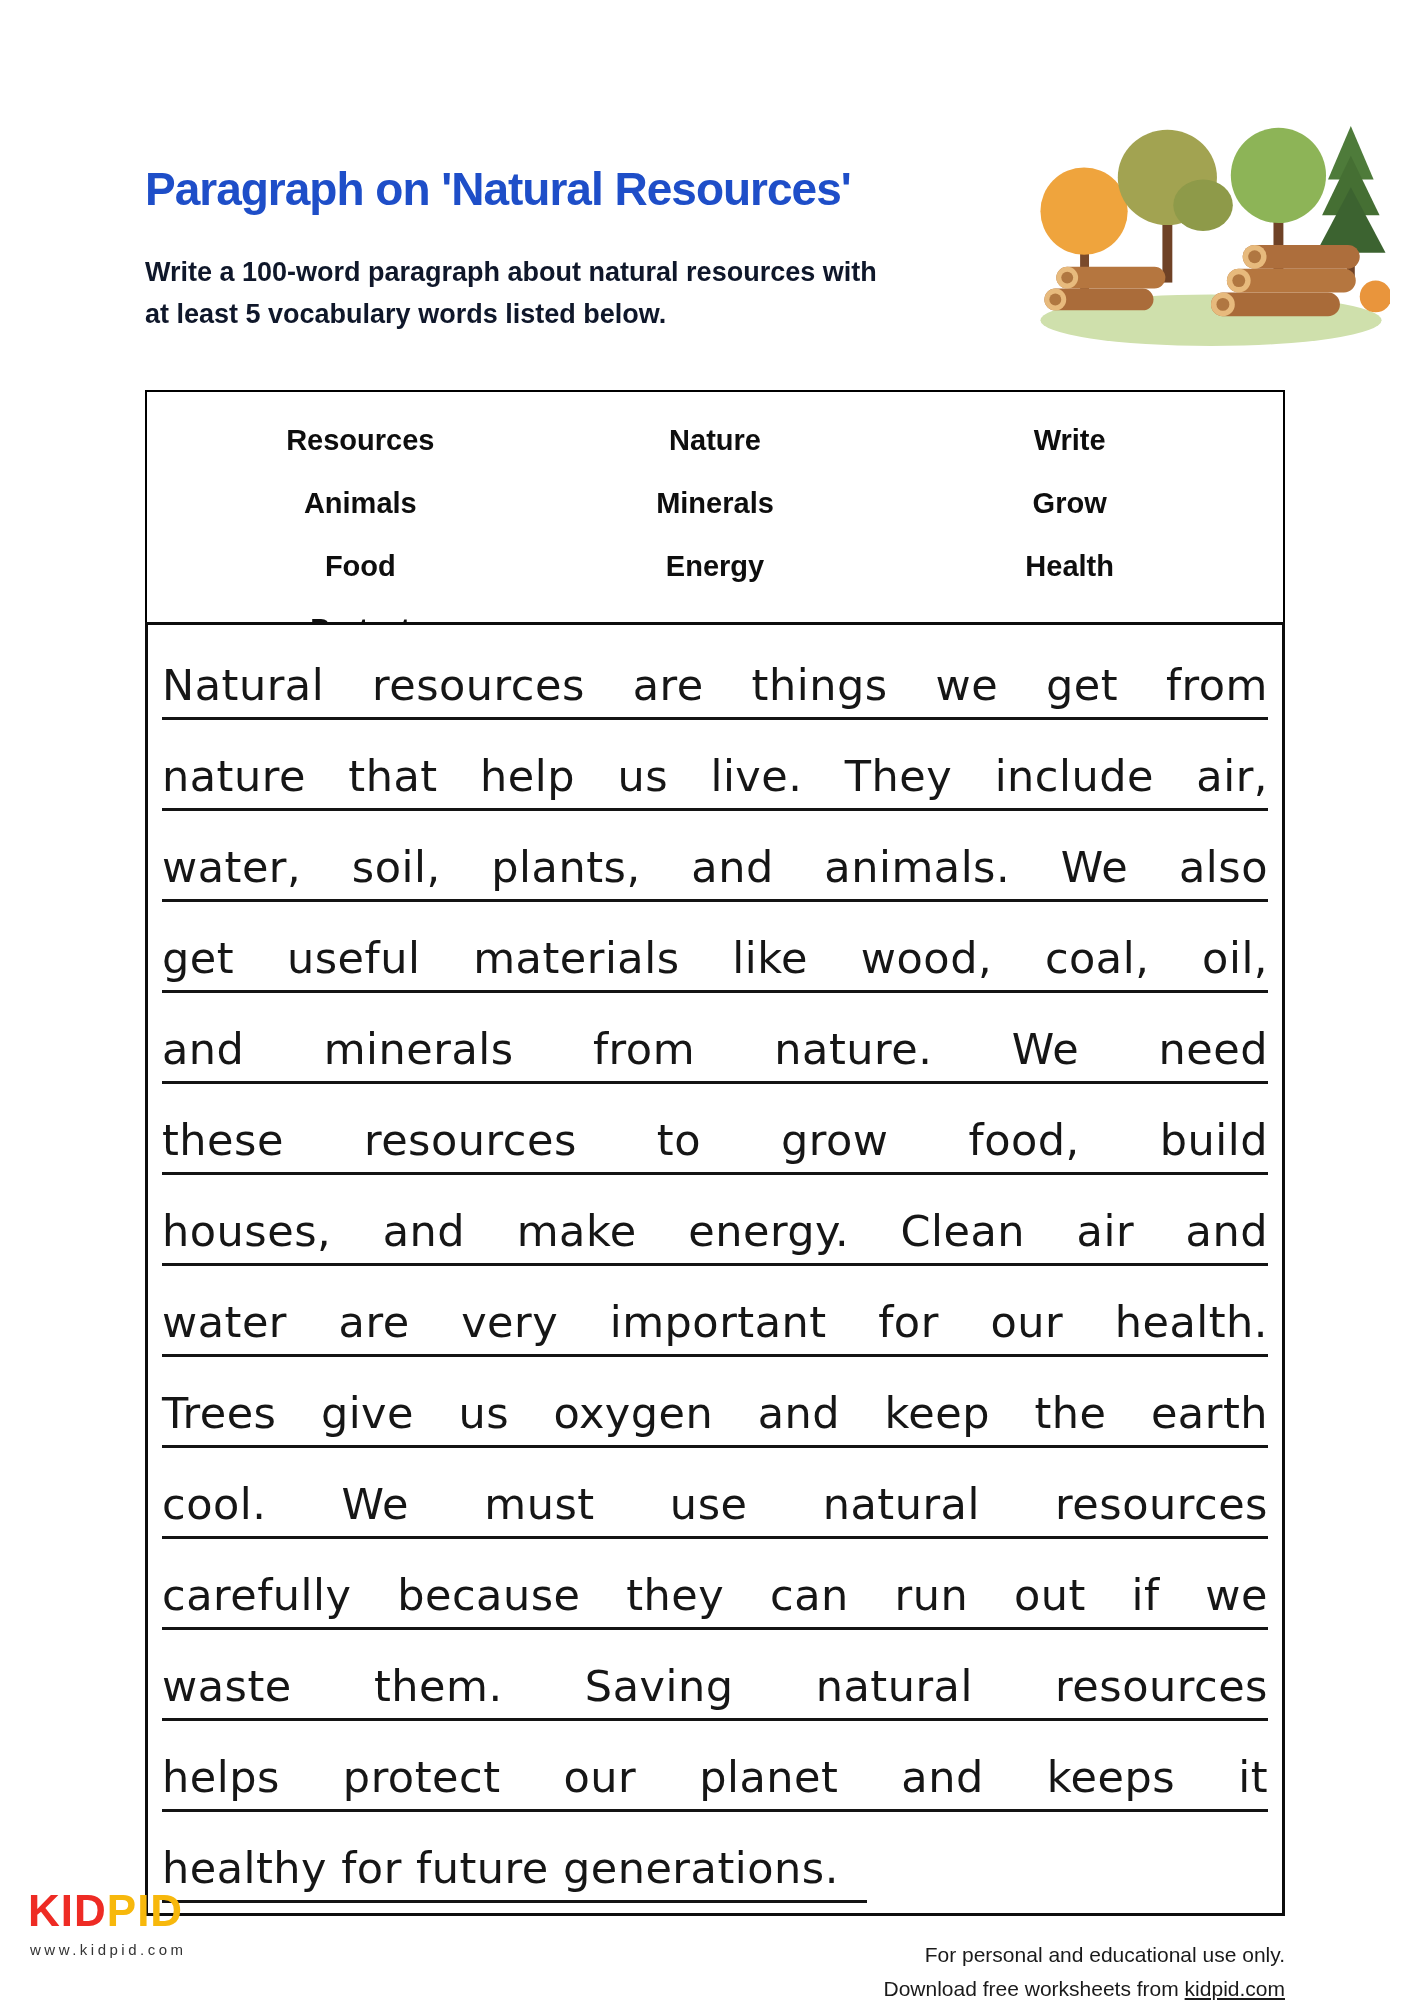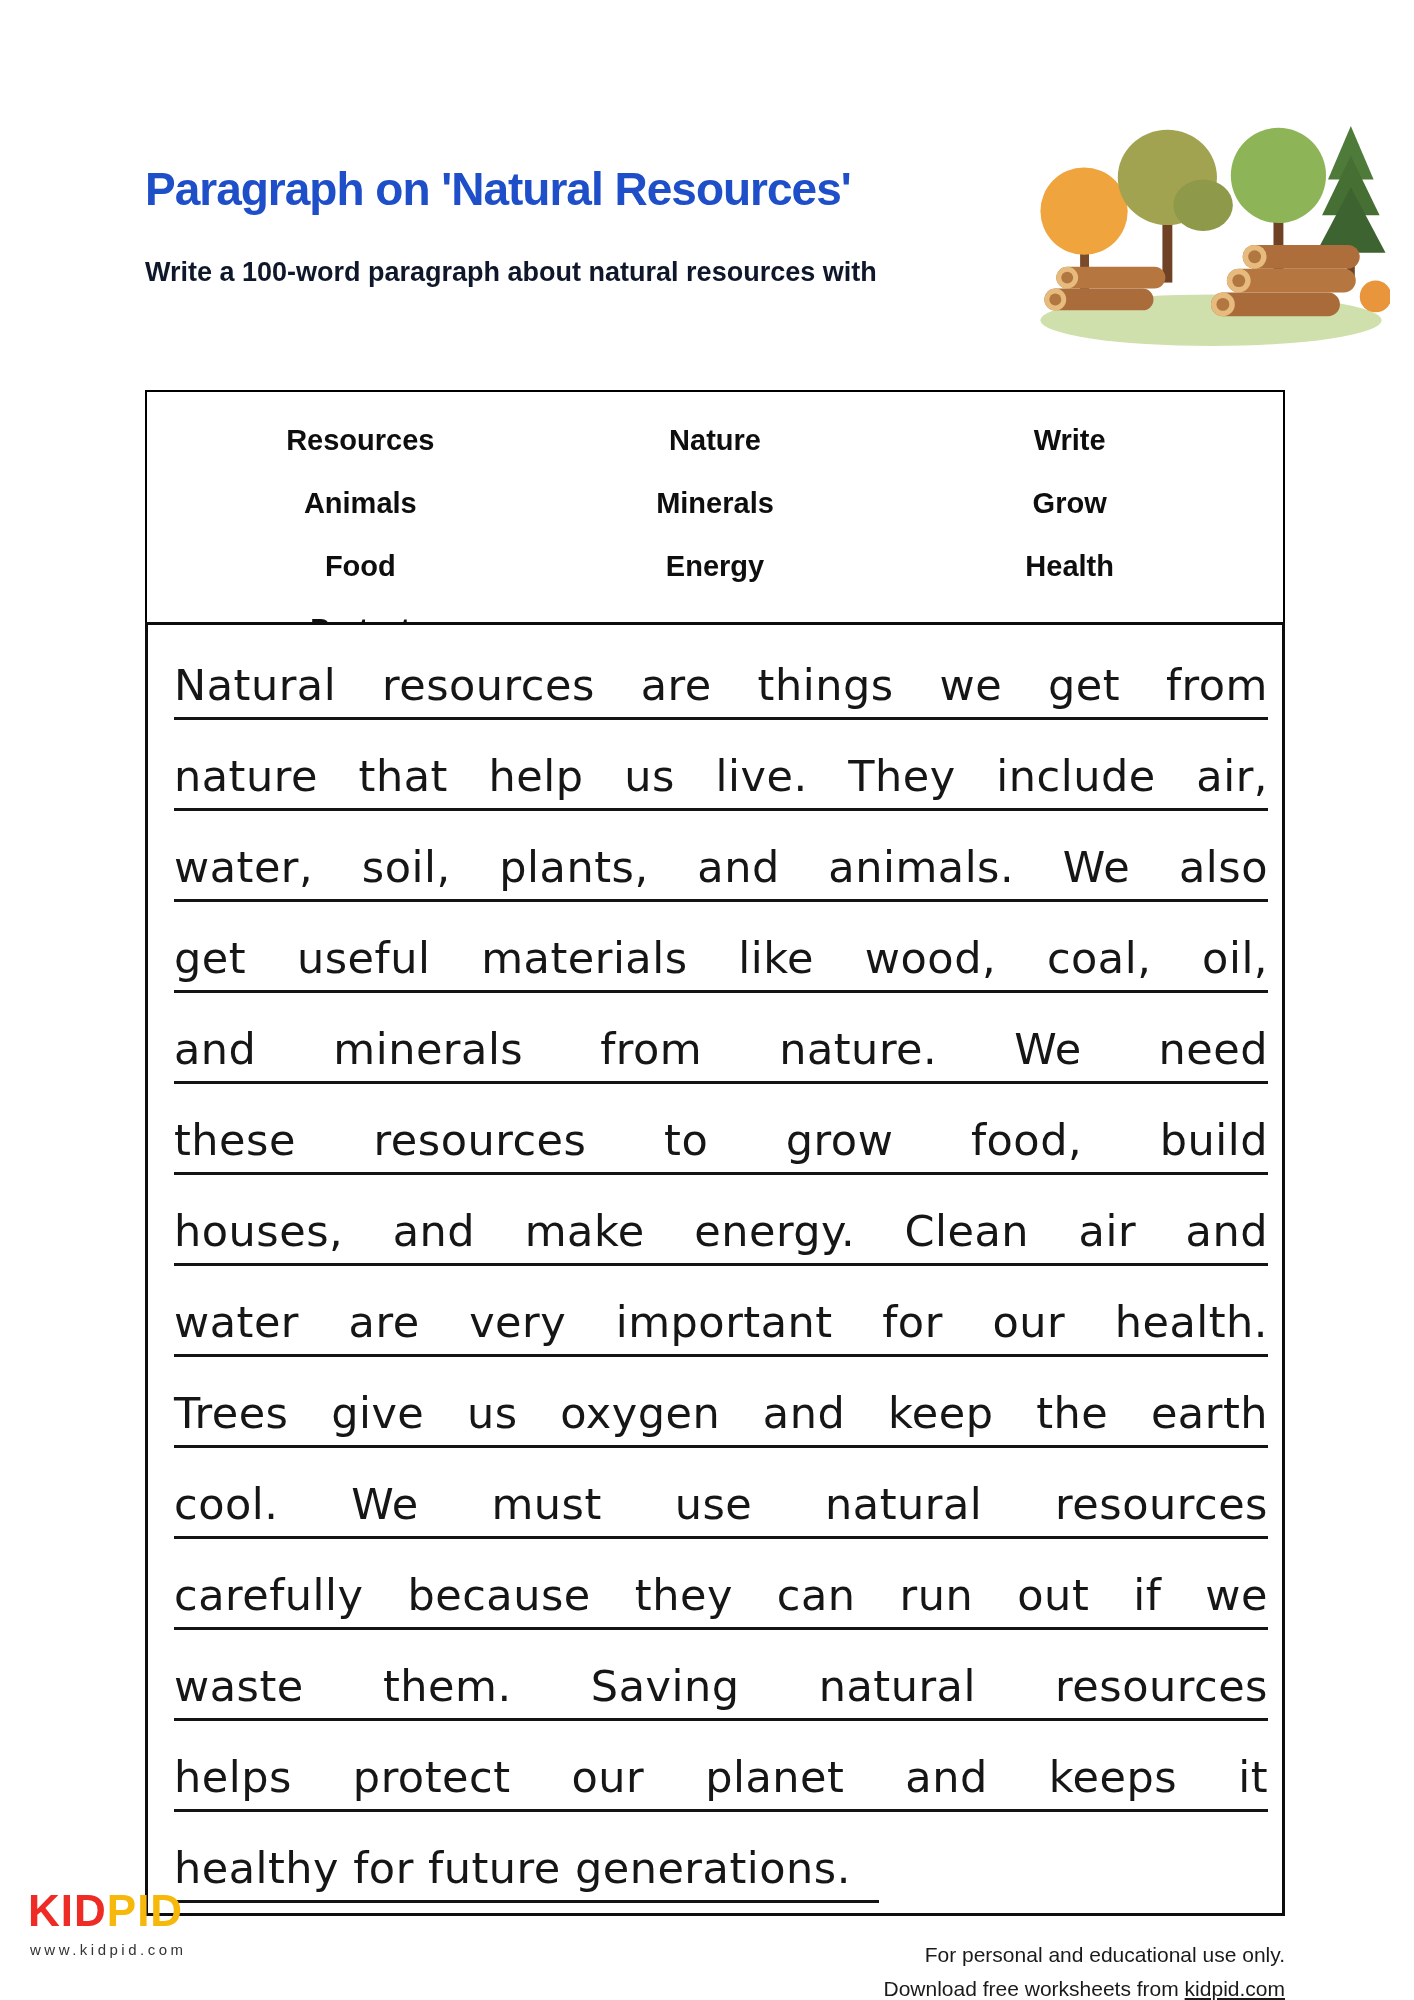--- a/index.html
+++ b/index.html
@@ -46,21 +46,21 @@
   .vocab-word {
     text-align:center;
     font-size:29px; font-weight:700; color:#0e0e0e;
   }
 
   
   .writing-box {
     position:absolute; left:145px; top:622px;
     width:1140px;
     border:3px solid #0d0d0d;
-    padding:4px 14px 10px 26px;
+    padding:4px 14px 10px 14px;
     background:#fff;
   }
   .line {
     height:91px; line-height:112px;
     font-family:"DejaVu Sans", sans-serif;
     font-size:43px; color:#161616;
     letter-spacing:0.5px;
     border-bottom:3px solid #141414;
     text-align:justify; text-align-last:justify;
     white-space:nowrap;
@@ -91,20 +91,21 @@
 </style>
 </head>
 <body>
 
 <div class="page">
 
   <div class="title">Paragraph on 'Natural Resources'</div>
 
   <div class="instructions">
     <div>Write a 100-word paragraph about natural resources with</div>
+    <div>at least 5 vocabulary words listed below.</div>
   </div>
 
   <svg class="illu" viewBox="0 0 360 240" aria-hidden="true">
     <ellipse cx="180" cy="210" rx="172" ry="26" fill="#cfe0ac"></ellipse>
     <g>
       <rect x="48" y="128" width="9" height="52" fill="#7a4a2b"></rect>
       <circle cx="52" cy="100" r="44" fill="#efa43d"></circle>
     </g>
     <g>
       <rect x="131" y="98" width="10" height="74" fill="#6f4226"></rect>

